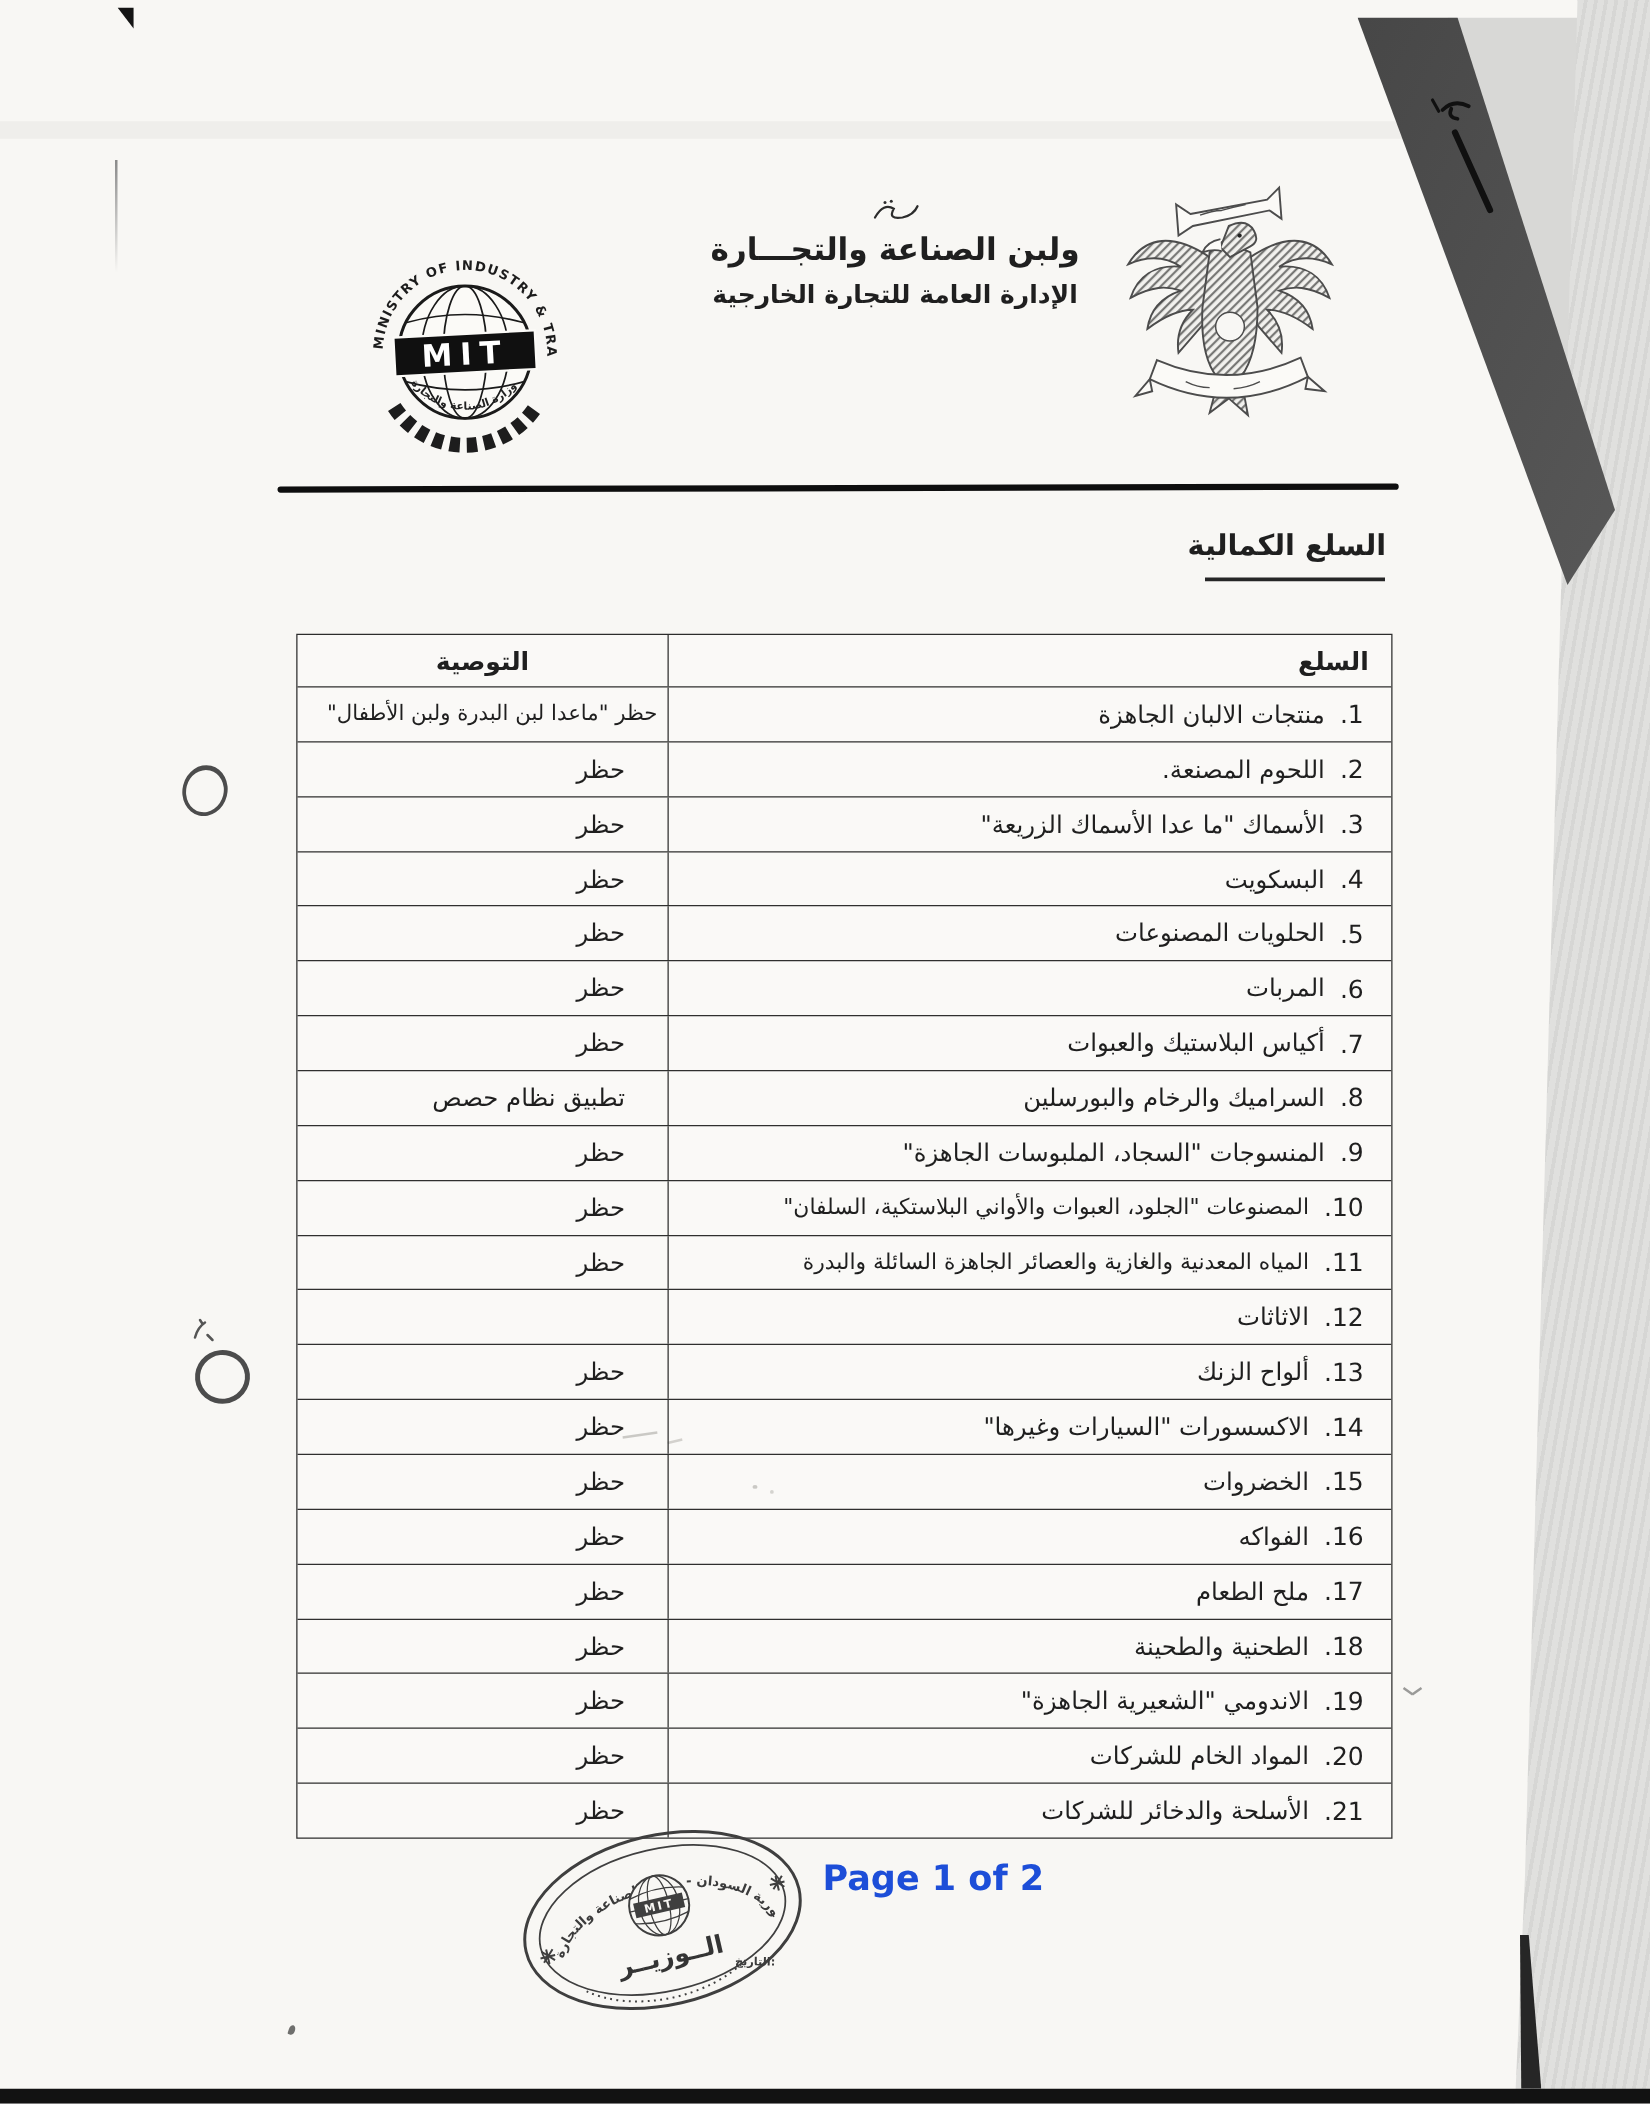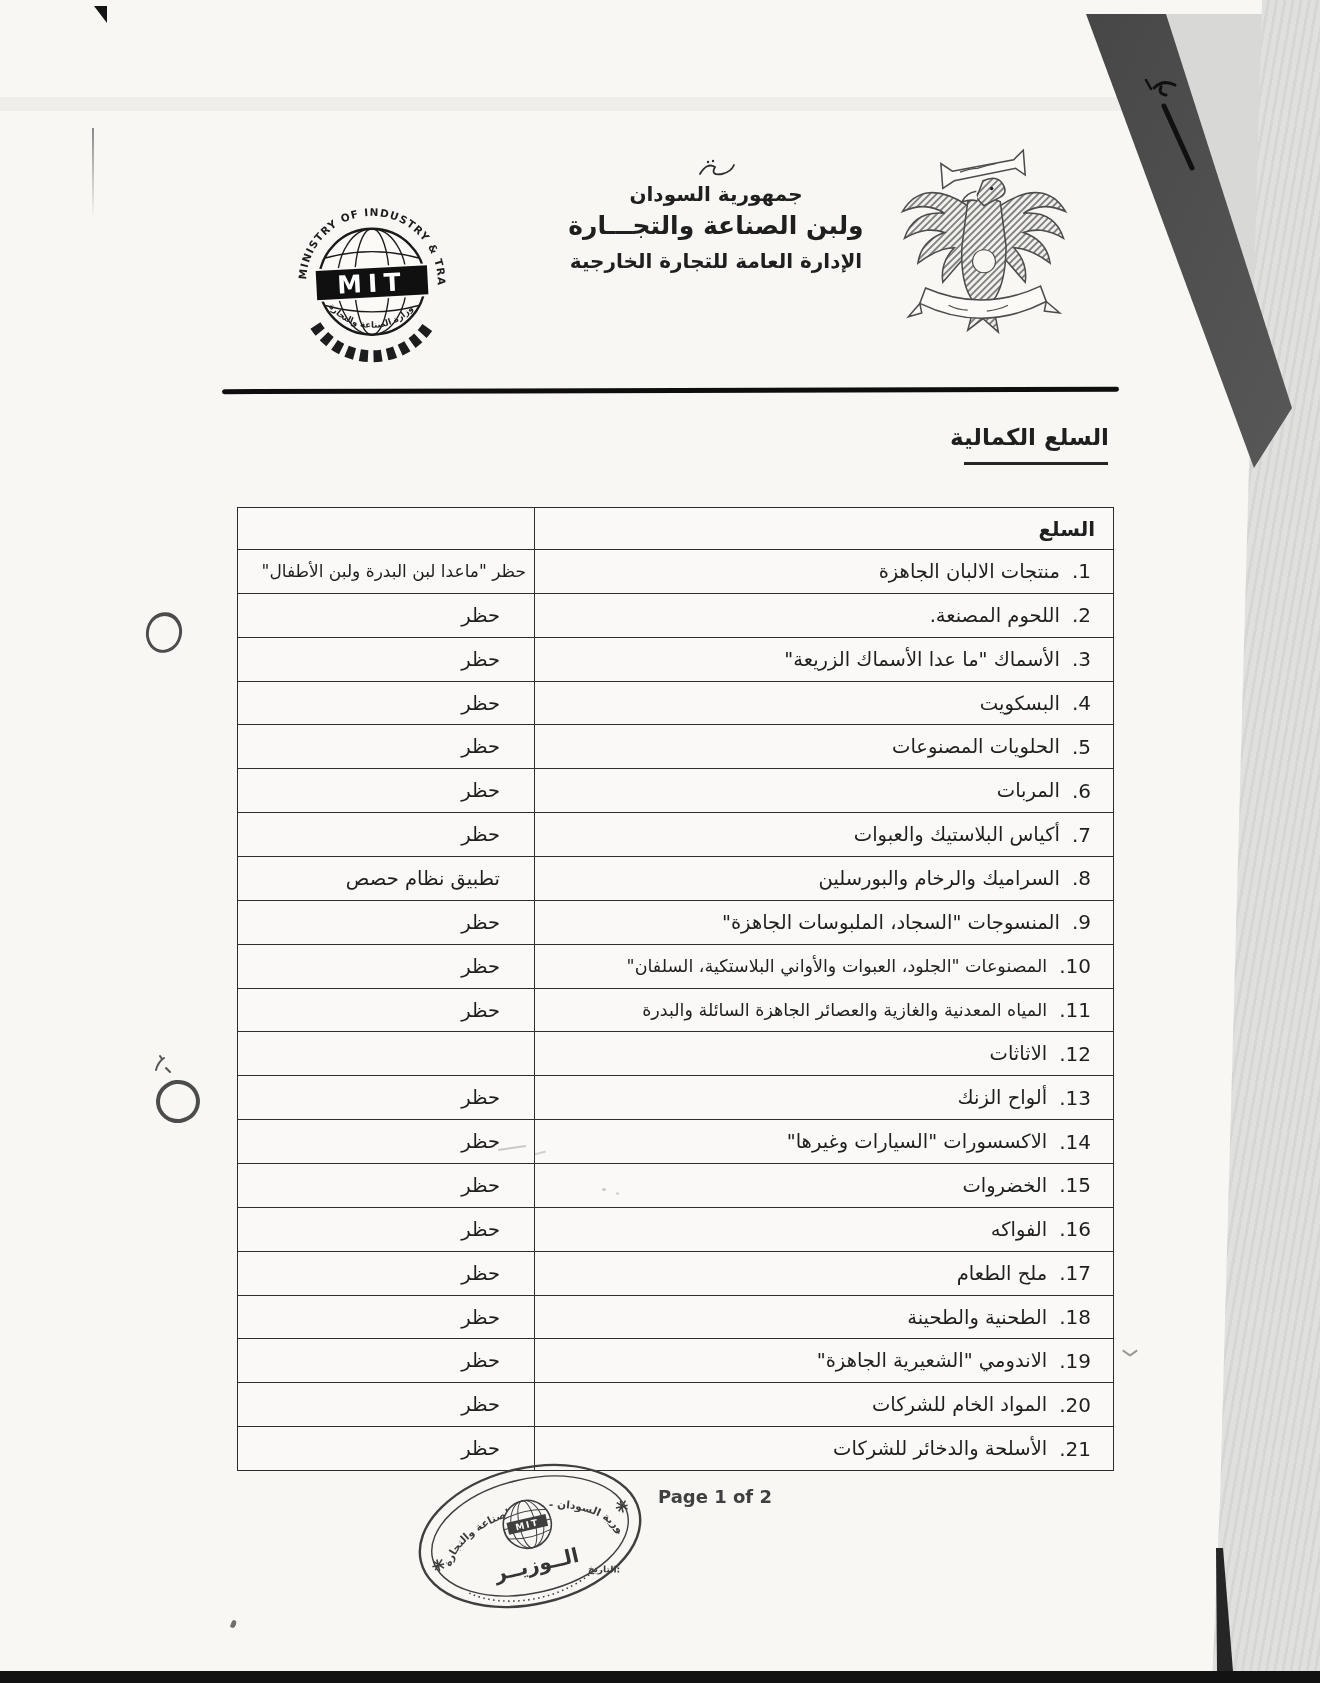--- a/index.html
+++ b/index.html
@@ -63,21 +63,21 @@
   .cell{display:flex;align-items:center;box-sizing:border-box;direction:rtl;}
   .cell.goods{width:579px;border-left:1.6px solid #2f2f2f;padding:0 22px 0 6px;gap:12px;}
   .cell.rec{flex:1;padding:0 34px 0 4px;font-size:19.5px;}
   .cell.rec.small{padding:0 8px 0 2px;font-size:17px;}
   .thead .cell.goods{padding-left:6px;padding-right:18px;font-size:20px;}
   .thead .cell.rec{justify-content:center;padding:0 8px;font-size:20px;}
   .gnum{font-size:20px;white-space:nowrap;}
   .gtxt{font-size:19.5px;white-space:nowrap;}
   .gtxt.shrink{font-size:17.5px;}
   
-  .page-label{left:658px;top:1486px;font-size:18px;font-weight:700;color:#404040;
+  .page-label{left:658px;top:1486px;font-size:28px;font-weight:700;color:#1d4ed8;
     font-family:"DejaVu Sans",sans-serif;}
   .stamp{left:402px;top:1448px;width:256px;height:176px;}
   svg text{font-family:"DejaVu Sans",sans-serif;}
 </style>
 </head>
 <body>
 
 <div class="canvas">
 
   <div class="abs faint-band"></div>
@@ -127,21 +127,20 @@
       <textPath href="#ringBotAr" startOffset="12%">وزارة الصناعة والتجارة</textPath>
     </text>
   </svg>
 
   <div class="abs head-center">
     <svg class="bismillah" width="44" height="22" viewBox="0 0 44 22">
       <path d="M6,16 q7,-12 15,-7 q-5,9 7,7 q9,-2 12,-9" fill="none" stroke="#2c2c2c" stroke-width="1.8" stroke-linecap="round"></path>
       <circle cx="14" cy="4" r="1.2" fill="#2c2c2c"></circle>
         <circle cx="19" cy="3" r="1.2" fill="#2c2c2c"></circle>
     </svg>
-    <div class="h-country">جمهورية السودان</div>
     <div class="h-ministry">ولبن الصناعة والتجـــارة</div>
     <div class="h-dept">الإدارة العامة للتجارة الخارجية</div>
   </div>
 
   <svg class="abs eagle" viewBox="0 0 190 200">
     <defs>
       <pattern id="hx" width="5" height="5" patternUnits="userSpaceOnUse" patternTransform="rotate(45)">
         <rect width="5" height="5" fill="#f2f1ee"></rect>
         <line x1="1" y1="0" x2="1" y2="5" stroke="#6d6d6b" stroke-width="1.7"></line>
       </pattern>
@@ -174,20 +173,21 @@
   </svg>
 
   <div class="abs divider"></div>
 
   <div class="abs doc-title">السلع الكمالية</div>
   <div class="abs title-underline"></div>
 
   <div class="abs gtable">
     <div class="trow thead">
       <div class="cell goods">السلع</div>
+      <div class="cell rec">التوصية</div>
     </div>
     <div style="display:contents" id="tbody"><div class="trow">
           <div class="cell goods">
             <span class="gnum">1.</span>
             <span class="gtxt">منتجات الالبان الجاهزة</span>
           </div>
           <div class="cell rec small">حظر "ماعدا لبن البدرة ولبن الأطفال"</div>
         </div><div class="trow">
           <div class="cell goods">
             <span class="gnum">2.</span>

